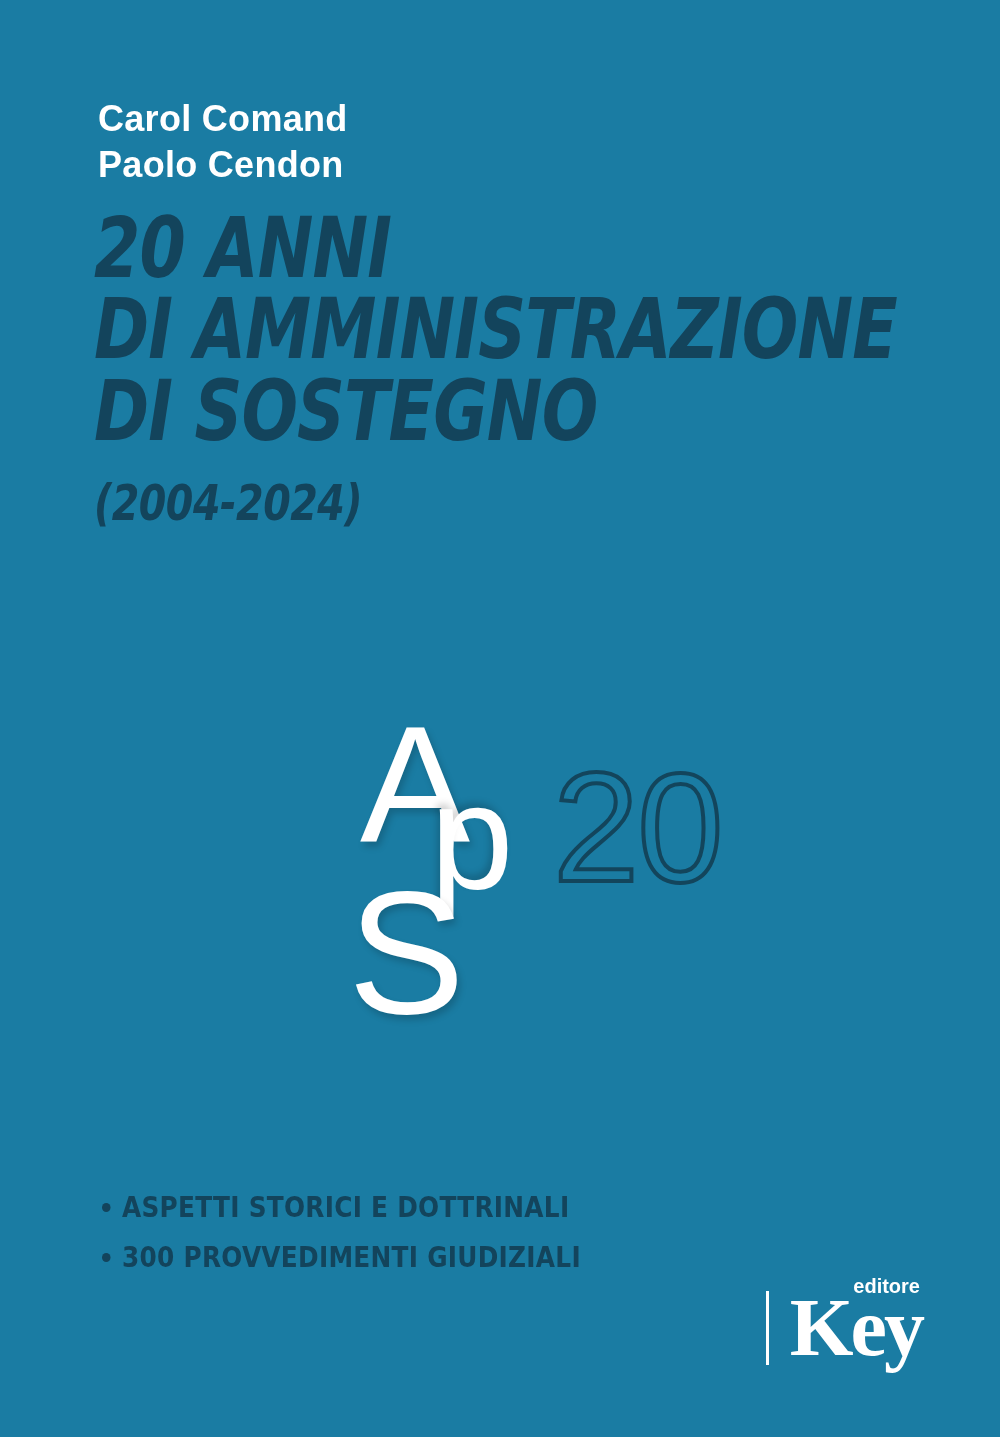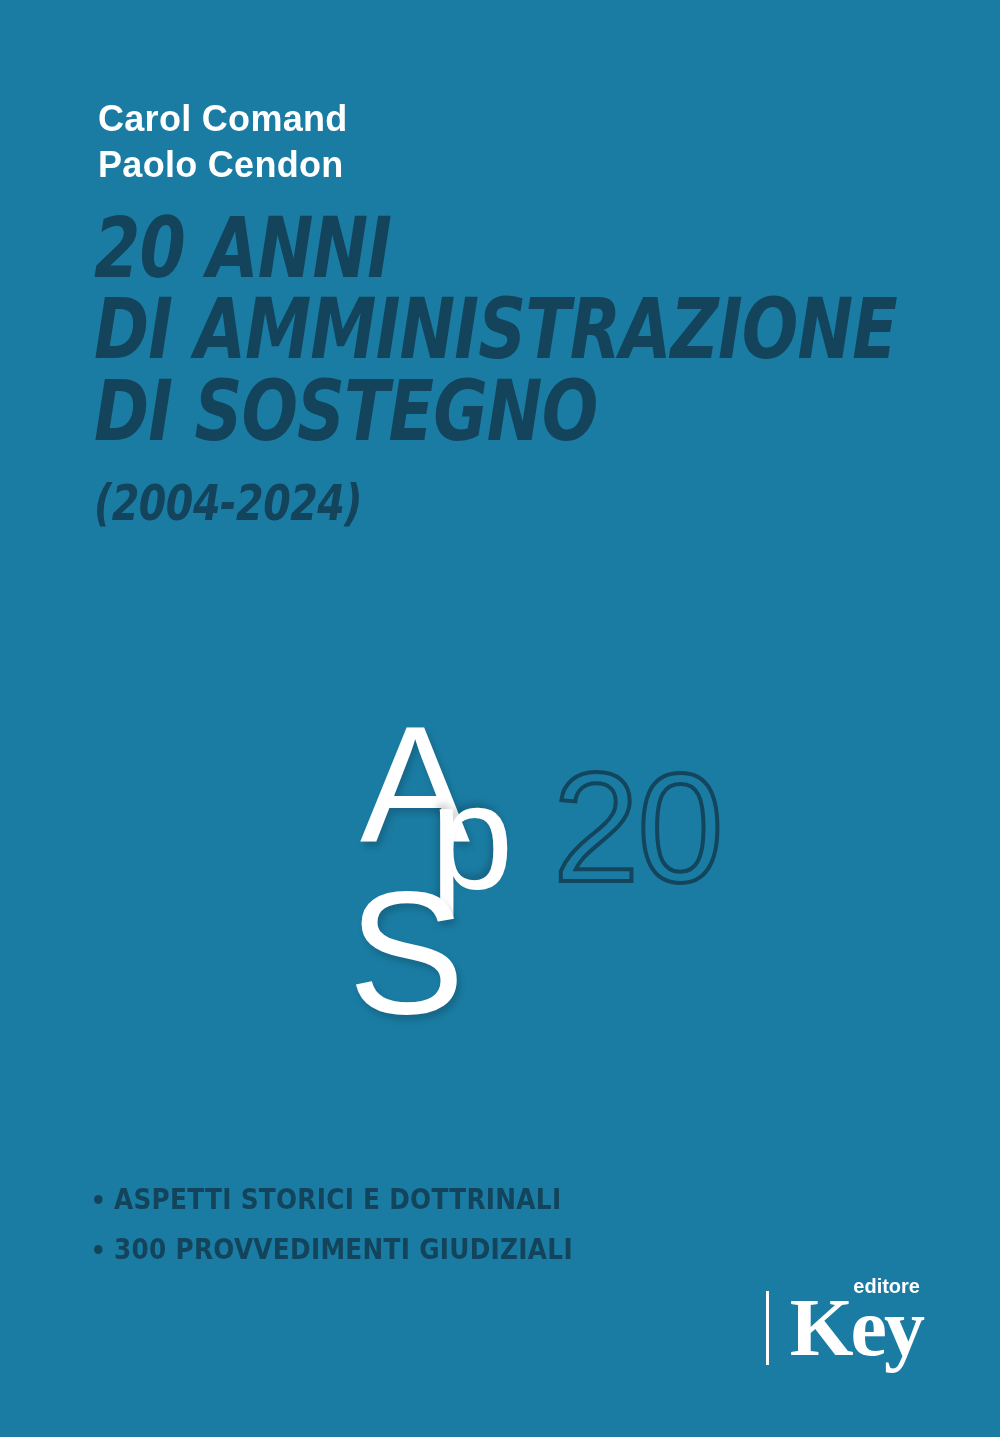--- a/index.html
+++ b/index.html
@@ -120,21 +120,21 @@
   }
   .bullets li {
     list-style: none;
     margin: 0 0 16px 0;
     padding: 0;
     white-space: nowrap;
     transform: scaleX(0.95);
     transform-origin: left center;
   }
   .bullets ul {
-    margin: 4px;
+    margin: 12px;
     padding: 0;
   }
   .bullets .dot {
     display: inline-block;
     width: 9px;
     height: 9px;
     border-radius: 50%;
     background: #13445c;
     margin-right: 12px;
     vertical-align: 5px;

